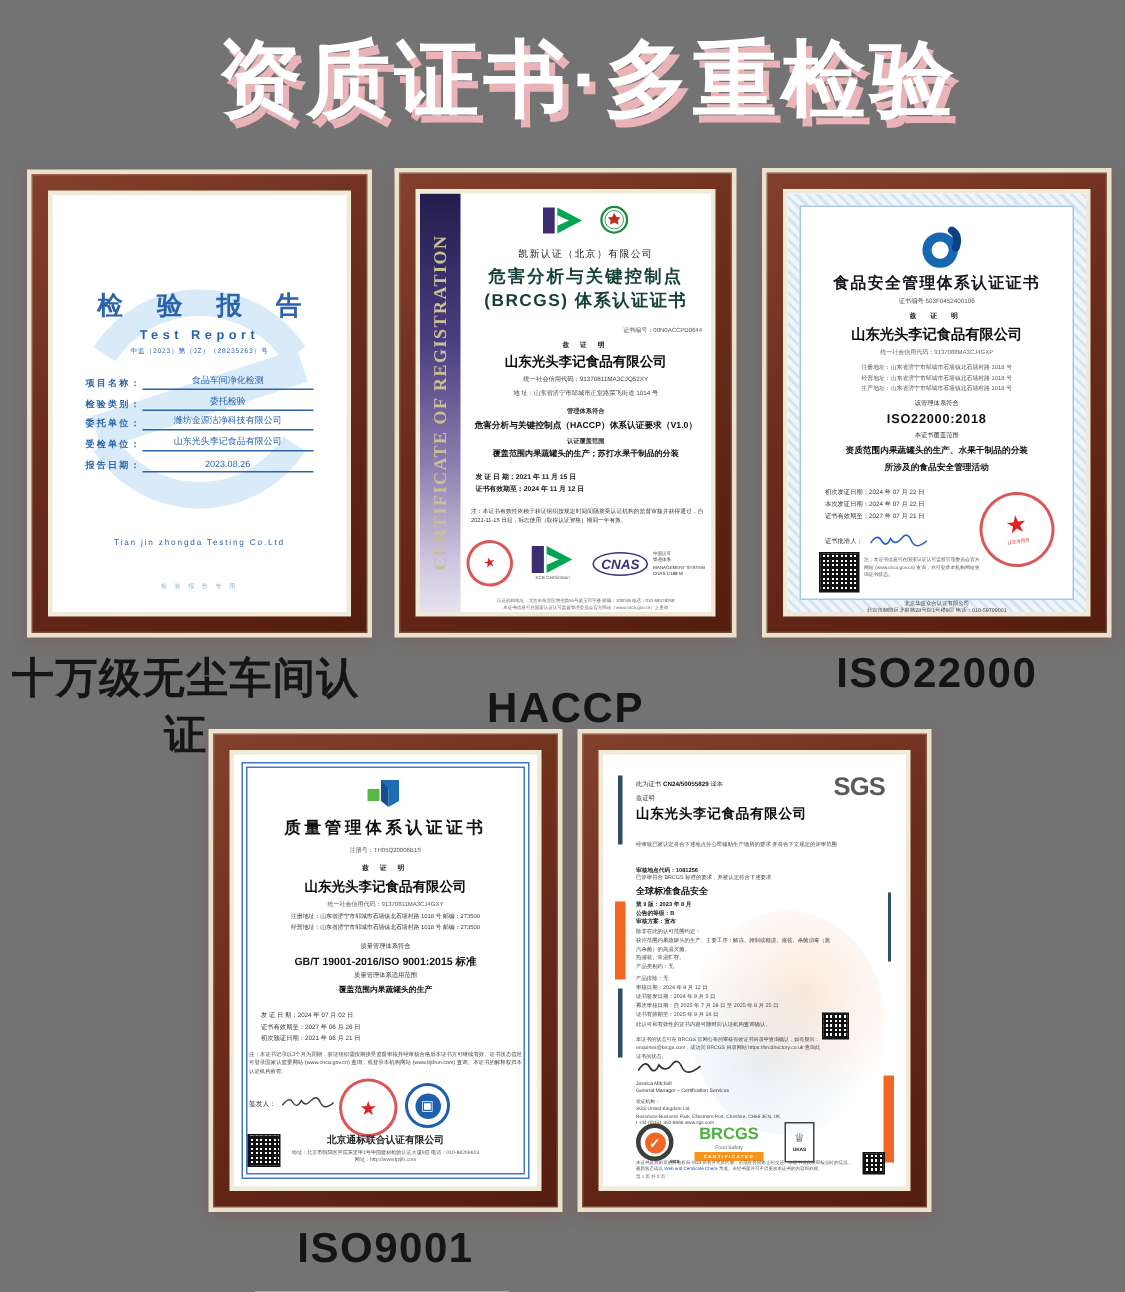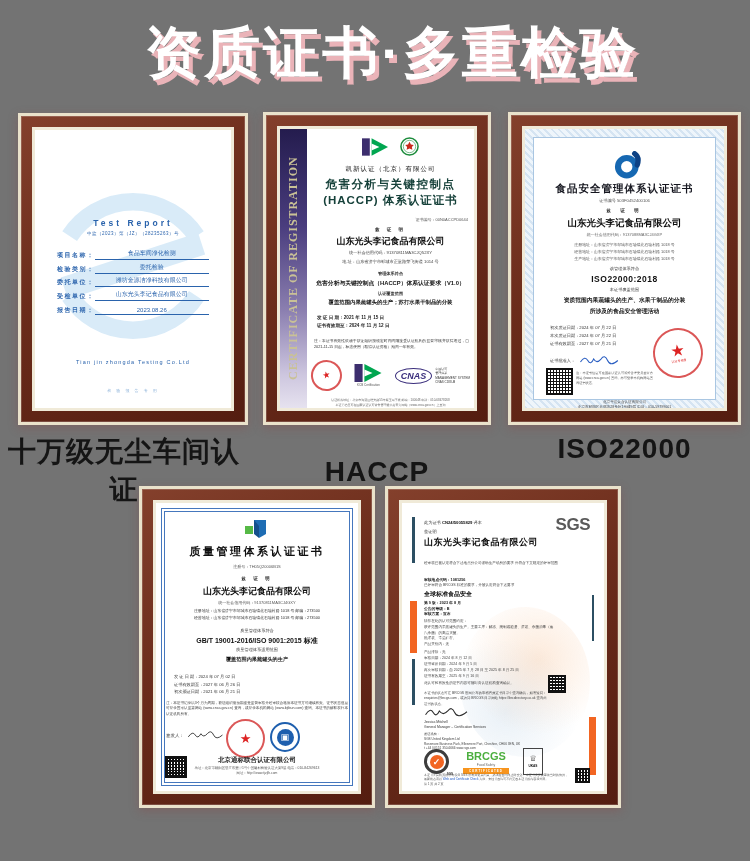--- a/index.html
+++ b/index.html
@@ -191,20 +191,21 @@
   <div class="frame f1">
     <div class="mat">
       <div class="cert cert-report">
         <svg class="r-wm" viewBox="0 0 200 200">
           <g fill="none" stroke="#d3e8f7" stroke-width="20">
             <path d="M28 66 A86 86 0 0 1 172 66"></path>
             <path d="M172 134 A86 86 0 0 1 28 134"></path>
           </g>
           <rect x="18" y="87" width="164" height="26" fill="#d3e8f7" transform="rotate(-18 100 100)"></rect>
         </svg>
+        <div class="ctext r-title">检 验 报 告</div>
         <div class="ctext r-sub">Test Report</div>
         <div class="ctext r-no">中监（2023）第（JZ）（28235263）号</div>
         <div class="r-rows">
           <div class="r-row">
               <span class="r-rl">项目名称：</span>
               <span class="r-rv">食品车间净化检测</span>
             </div>
           <div class="r-row">
               <span class="r-rl">检验类别：</span>
               <span class="r-rv">委托检验</span>
@@ -242,21 +243,21 @@
               <polygon points="11,6 20,10 11,14" fill="#fff"></polygon>
             </svg>
             <svg width="19" height="19" viewBox="0 0 20 20">
               <circle cx="10" cy="10" r="9" fill="#fff" stroke="#1c8c3c" stroke-width="1.6"></circle>
               <circle cx="10" cy="10" r="6.5" fill="none" stroke="#1c8c3c" stroke-width=".6"></circle>
               <path d="M10 5 l1.5 3 3 .5 -2 2 .5 3 -3 -1.5 -3 1.5 .5 -3 -2 -2 3 -.5 z" fill="#c92a1e"></path>
             </svg>
           </div>
           <div class="ctext h-issuer">凯新认证（北京）有限公司</div>
           <div class="ctext h-t1">危害分析与关键控制点</div>
-          <div class="ctext h-t2">(HACCP) 体系认证证书</div>
+          <div class="ctext h-t2">(BRCGS) 体系认证证书</div>
           <div class="h-no">证书编号：00N0ACCPD0644</div>
           <div class="ctext h-zheng">兹 证 明</div>
           <div class="ctext h-co">山东光头李记食品有限公司</div>
           <div class="ctext h-code">统一社会信用代码：91370811MA3CJQ52XY</div>
           <div class="ctext h-addr">地 址：山东省济宁市邹城市正堂路荣飞街道 1014 号</div>
           <div class="ctext h-sys">管理体系符合</div>
           <div class="ctext h-std">危害分析与关键控制点（HACCP）体系认证要求（V1.0）</div>
           <div class="ctext h-scopet">认证覆盖范围</div>
           <div class="ctext h-scope">覆盖范围内果蔬罐头的生产；苏打水果干制品的分装</div>
           <div class="h-d1">发 证 日 期：2021 年 11 月 15 日</div>
@@ -447,14 +448,15 @@
         <div class="b-foot pre"><span>本证书及其附页的所有权归 SGS 所有并受其约束，必须在合同终止时交还。本证书仅反映审核当时的情况，最新状态请以 </span><span class="lnk">Web and Certificate Check</span><span class="pre"> 为准。未经书面许可不得更改本证书的内容和外观。
 第 1 页 共 2 页</span></div>
         <div class="qr b-qr2"></div>
       </div>
     </div>
   </div>
 
   <div class="caption cap1">十万级无尘车间认证</div>
   <div class="caption cap2">HACCP</div>
   <div class="caption cap3">ISO22000</div>
+  <div class="caption cap4">ISO9001</div>
 
 </div>
 
 </body></html>

